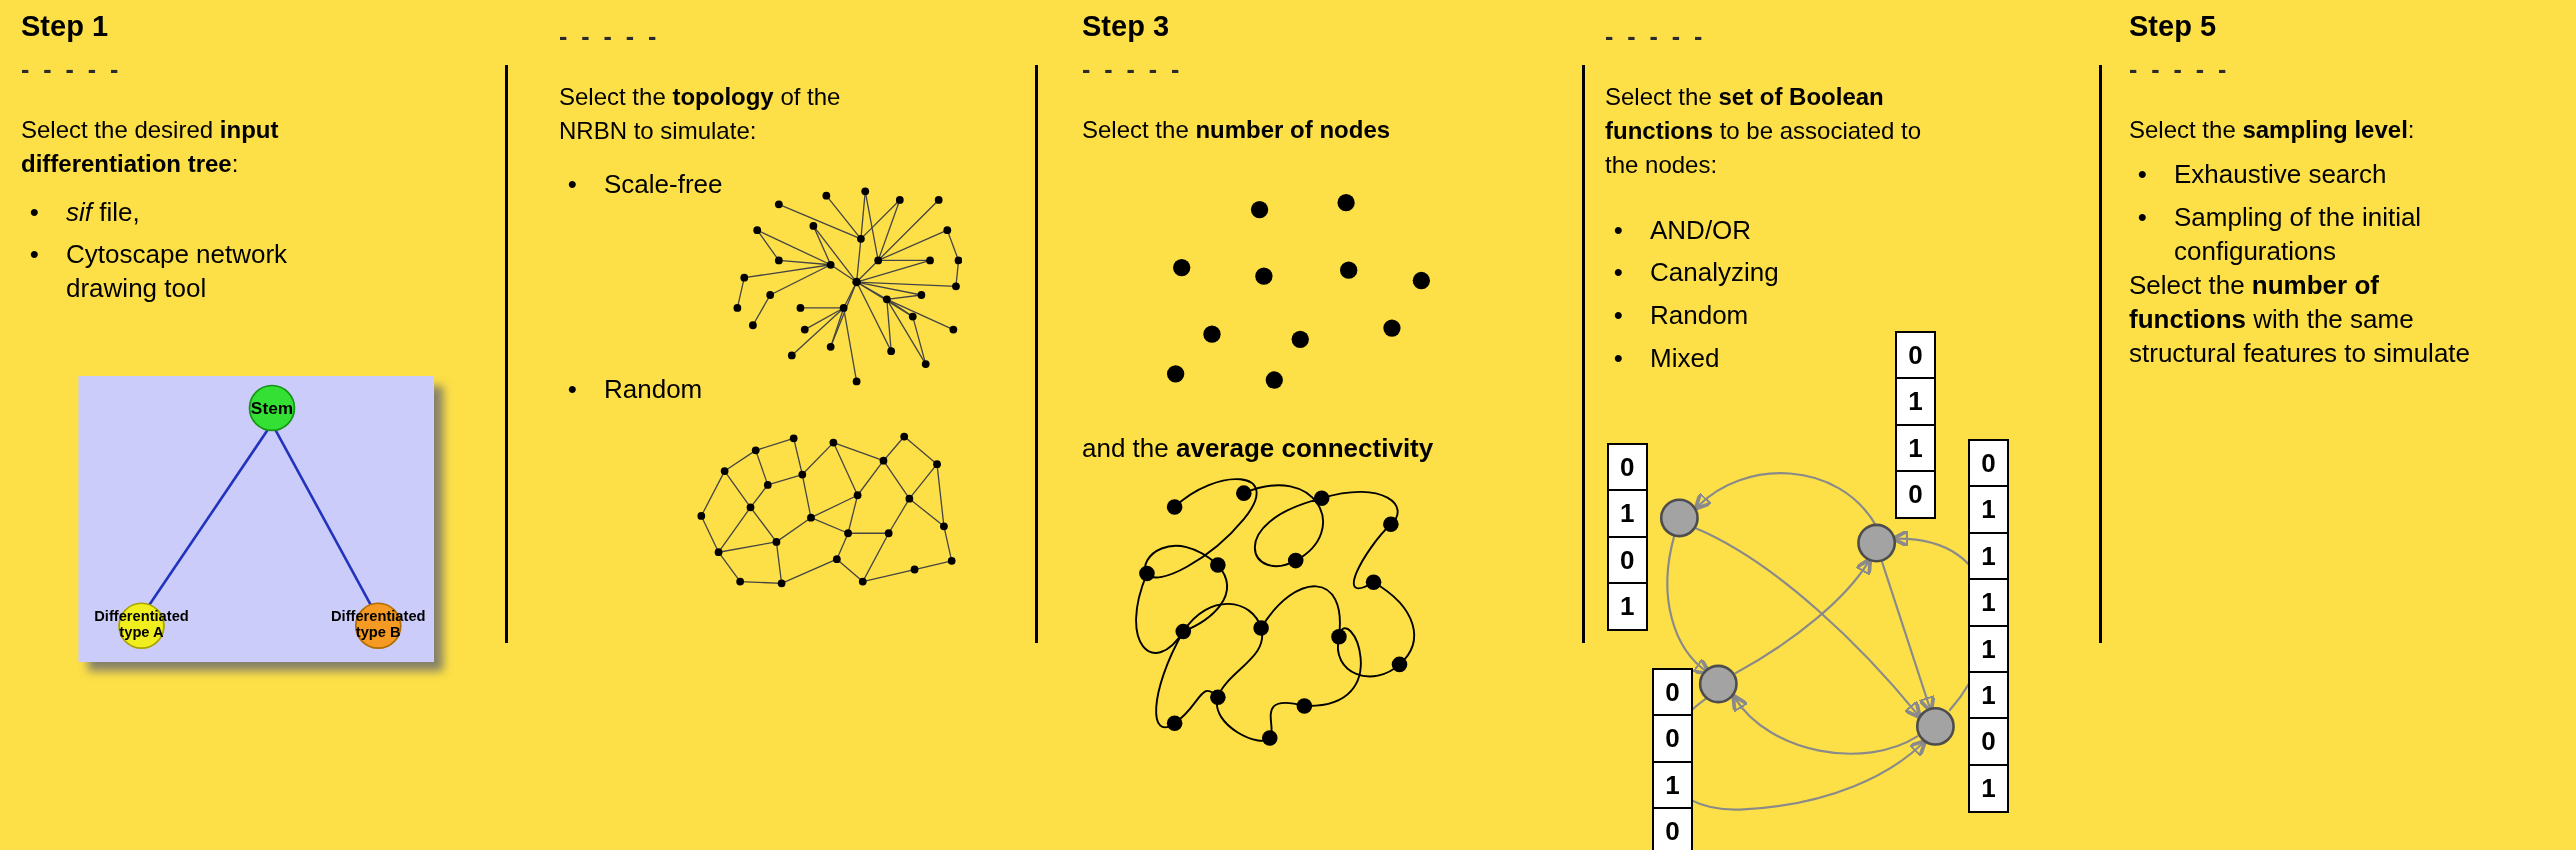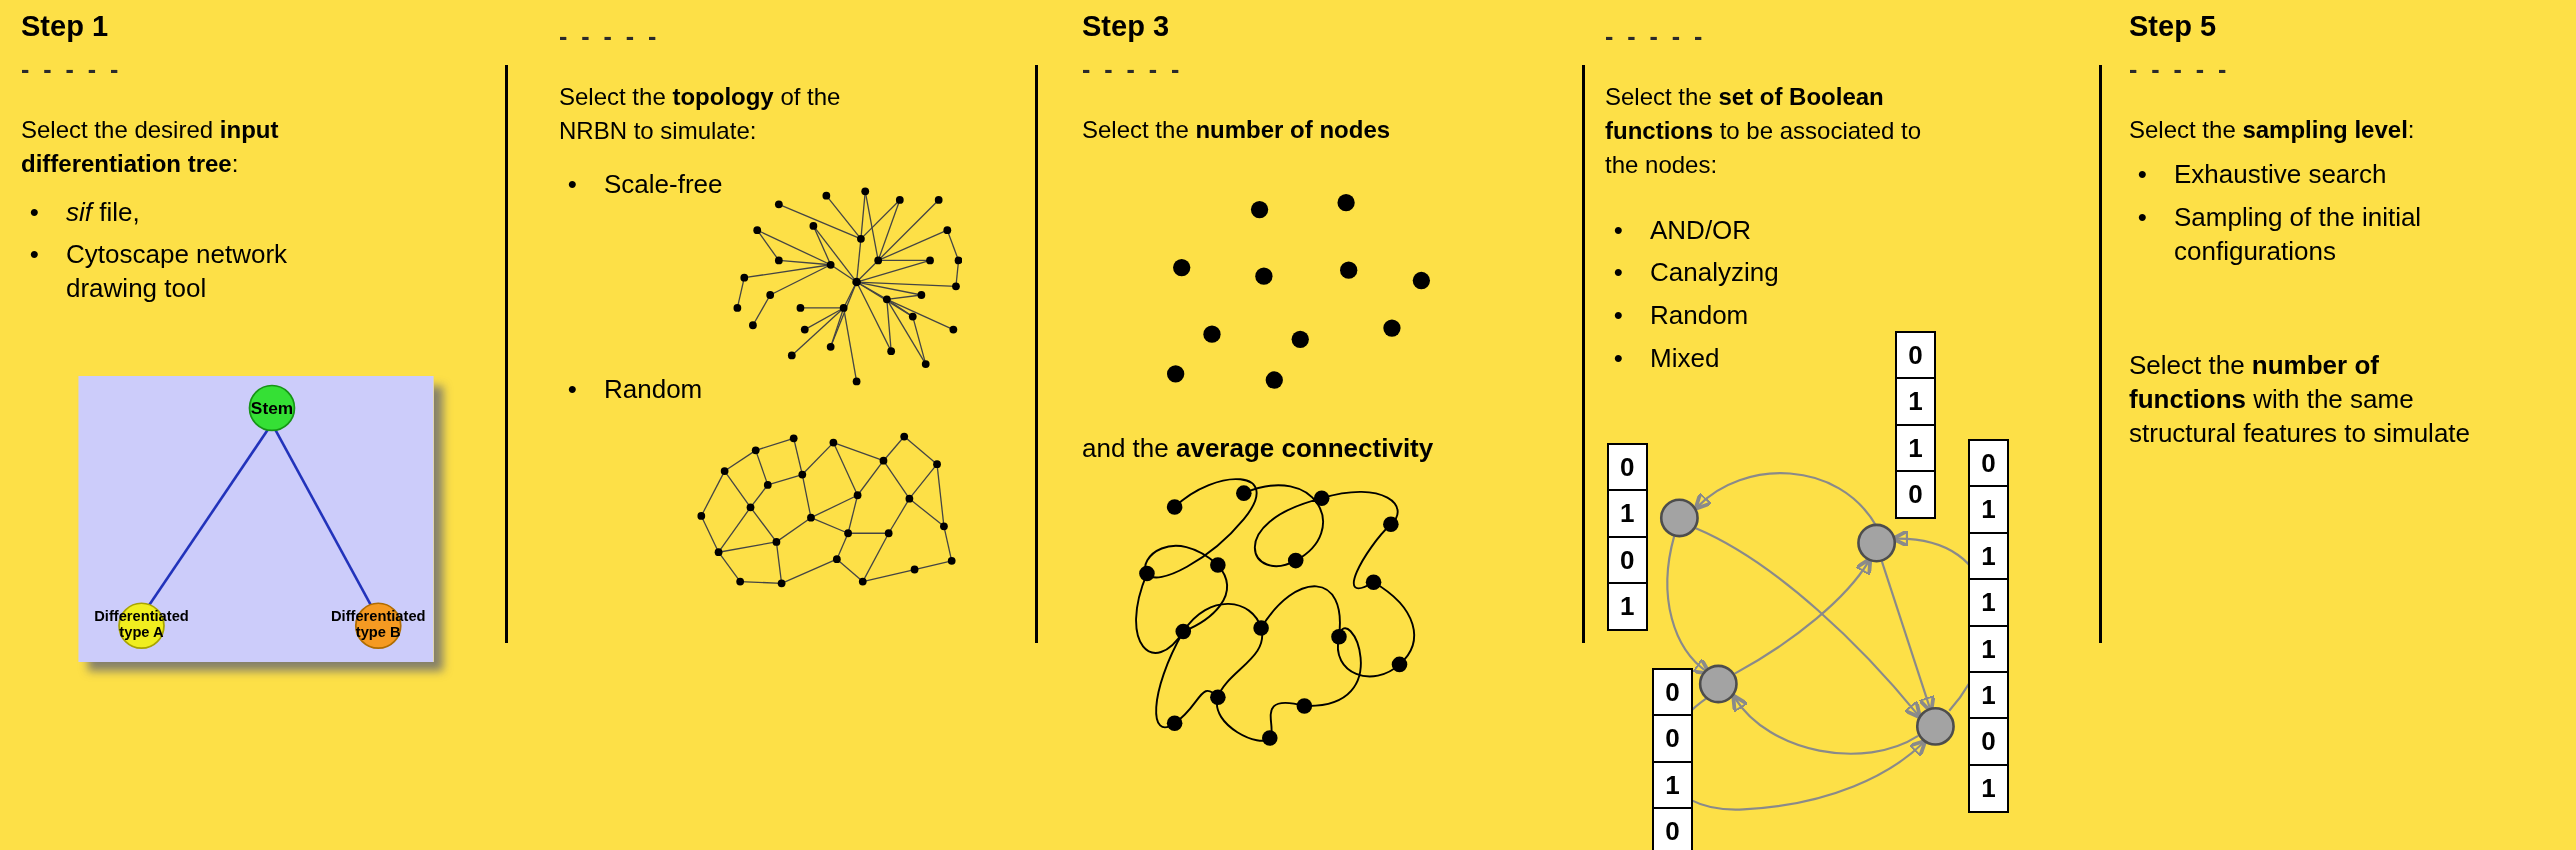--- a/index.html
+++ b/index.html
@@ -419,21 +419,21 @@
     <ul class="bullets" style="margin-top:10.4px">
       <li>
         <span class="bullet">•</span>
         <span class="li-text">Exhaustive search</span>
       </li>
       <li>
         <span class="bullet">•</span>
         <span class="li-text" style="max-width:363px">Sampling of the initial configurations</span>
       </li>
     </ul>
-    <p class="para" style="margin-top:80px">
+    <p class="para" style="">
       <span>Select the </span><b>number of</b><br>
       <b>functions</b><span> with the same</span><br>
       <span>structural features to simulate</span>
     </p>
   </section>
 
 </div>
 
 
 </body></html>

